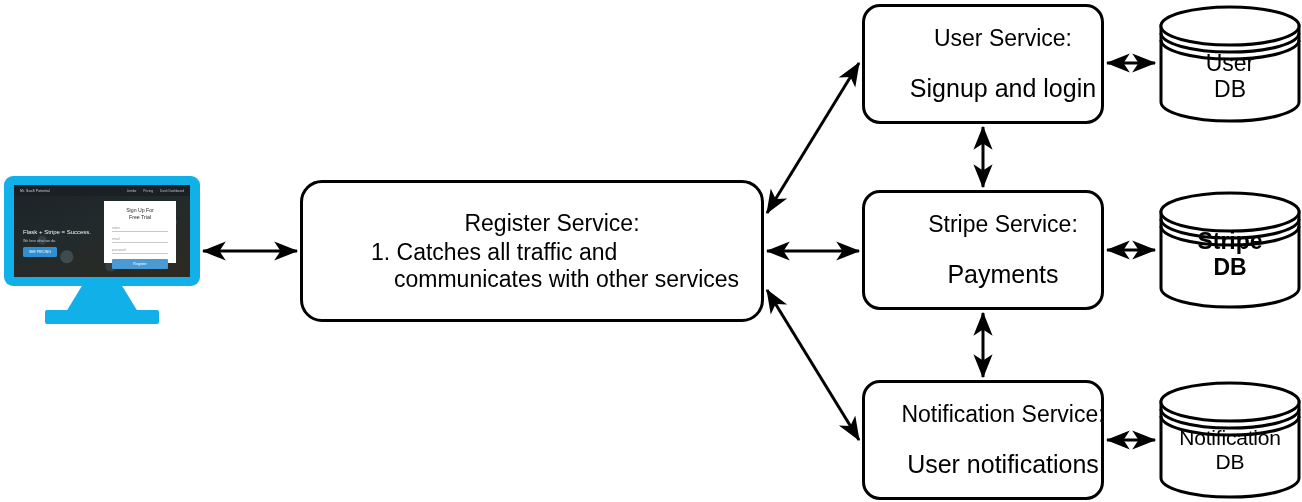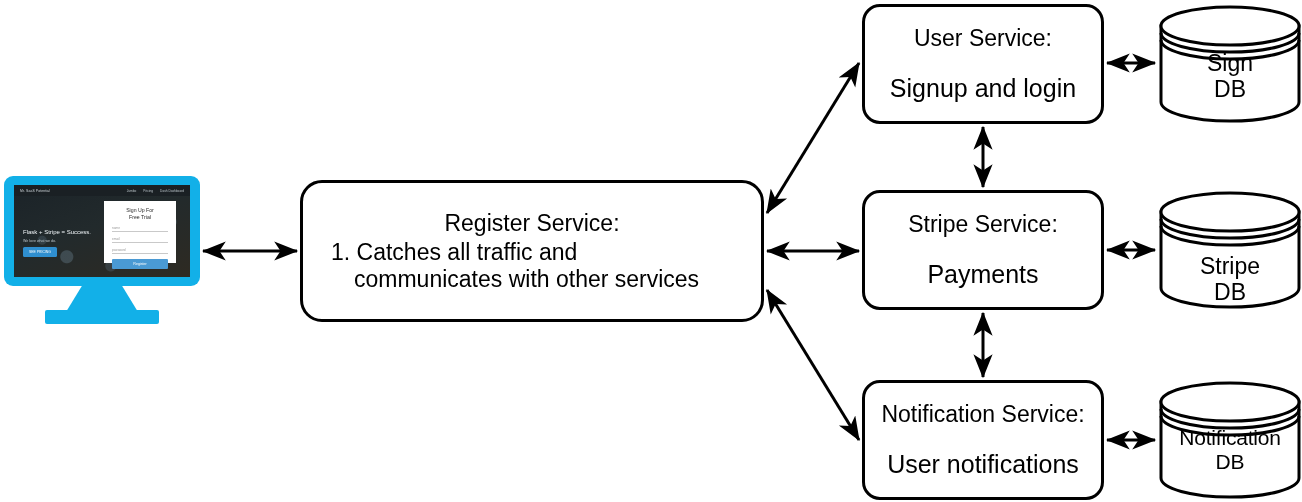--- a/index.html
+++ b/index.html
@@ -36,20 +36,21 @@
     box-sizing: border-box;
     background: #ffffff;
     border: 3px solid #000000;
     border-radius: 18px;
     display: flex;
     flex-direction: column;
     align-items: center;
     justify-content: center;
     text-align: center;
     z-index: 3;
+    padding-left: 40px;
   }
   .service-title {
     font-size: 23px;
     line-height: 1.25;
     white-space: nowrap;
   }
   .service-sub {
     font-size: 25px;
     line-height: 1.25;
     white-space: nowrap;
@@ -108,21 +109,21 @@
     font-size: 23px;
     line-height: 1.15;
     white-space: nowrap;
     pointer-events: none;
   }
   #user-db        { left: 1158px; top: 6px;   width: 144px; height: 116px; }
   #stripe-db      { left: 1158px; top: 192px; width: 144px; height: 116px; }
   #notification-db{ left: 1158px; top: 382px; width: 144px; height: 116px; }
 
   #user-db .db-label         { top: 44px; }
-  #stripe-db .db-label       { top: 61px; }
+  #stripe-db .db-label       { top: 36px; font-weight: bold; }
   #notification-db .db-label { top: 44px; font-size: 21px; }
   #notification-db .db-label .db-line1 { letter-spacing: -0.2px; }
   .db-line1, .db-line2 { display: block; }
 
   
   #monitor {
     position: absolute;
     left: 4px;
     top: 176px;
     width: 196px;
@@ -368,21 +369,21 @@
   </div>
 
   <div class="db-cylinder" id="user-db">
     <svg width="144" height="116" viewBox="0 0 144 116">
       <path d="M3,20 L3,96 A69,19 0 0 0 141,96 L141,20 Z" fill="#ffffff" stroke="#000000" stroke-width="3"></path>
       <ellipse cx="72" cy="20" rx="69" ry="19" fill="#ffffff" stroke="#000000" stroke-width="3"></ellipse>
       <path d="M3,27 A69,19 0 0 0 141,27" fill="none" stroke="#000000" stroke-width="3"></path>
       <path d="M3,34 A69,19 0 0 0 141,34" fill="none" stroke="#000000" stroke-width="3"></path>
     </svg>
     <div class="db-label">
-      <span class="db-line1">Sign</span>
+      <span class="db-line1">User</span>
       <span class="db-line2">DB</span>
     </div>
   </div>
 
   <div class="db-cylinder" id="stripe-db">
     <svg width="144" height="116" viewBox="0 0 144 116">
       <path d="M3,20 L3,96 A69,19 0 0 0 141,96 L141,20 Z" fill="#ffffff" stroke="#000000" stroke-width="3"></path>
       <ellipse cx="72" cy="20" rx="69" ry="19" fill="#ffffff" stroke="#000000" stroke-width="3"></ellipse>
       <path d="M3,27 A69,19 0 0 0 141,27" fill="none" stroke="#000000" stroke-width="3"></path>
       <path d="M3,34 A69,19 0 0 0 141,34" fill="none" stroke="#000000" stroke-width="3"></path>

